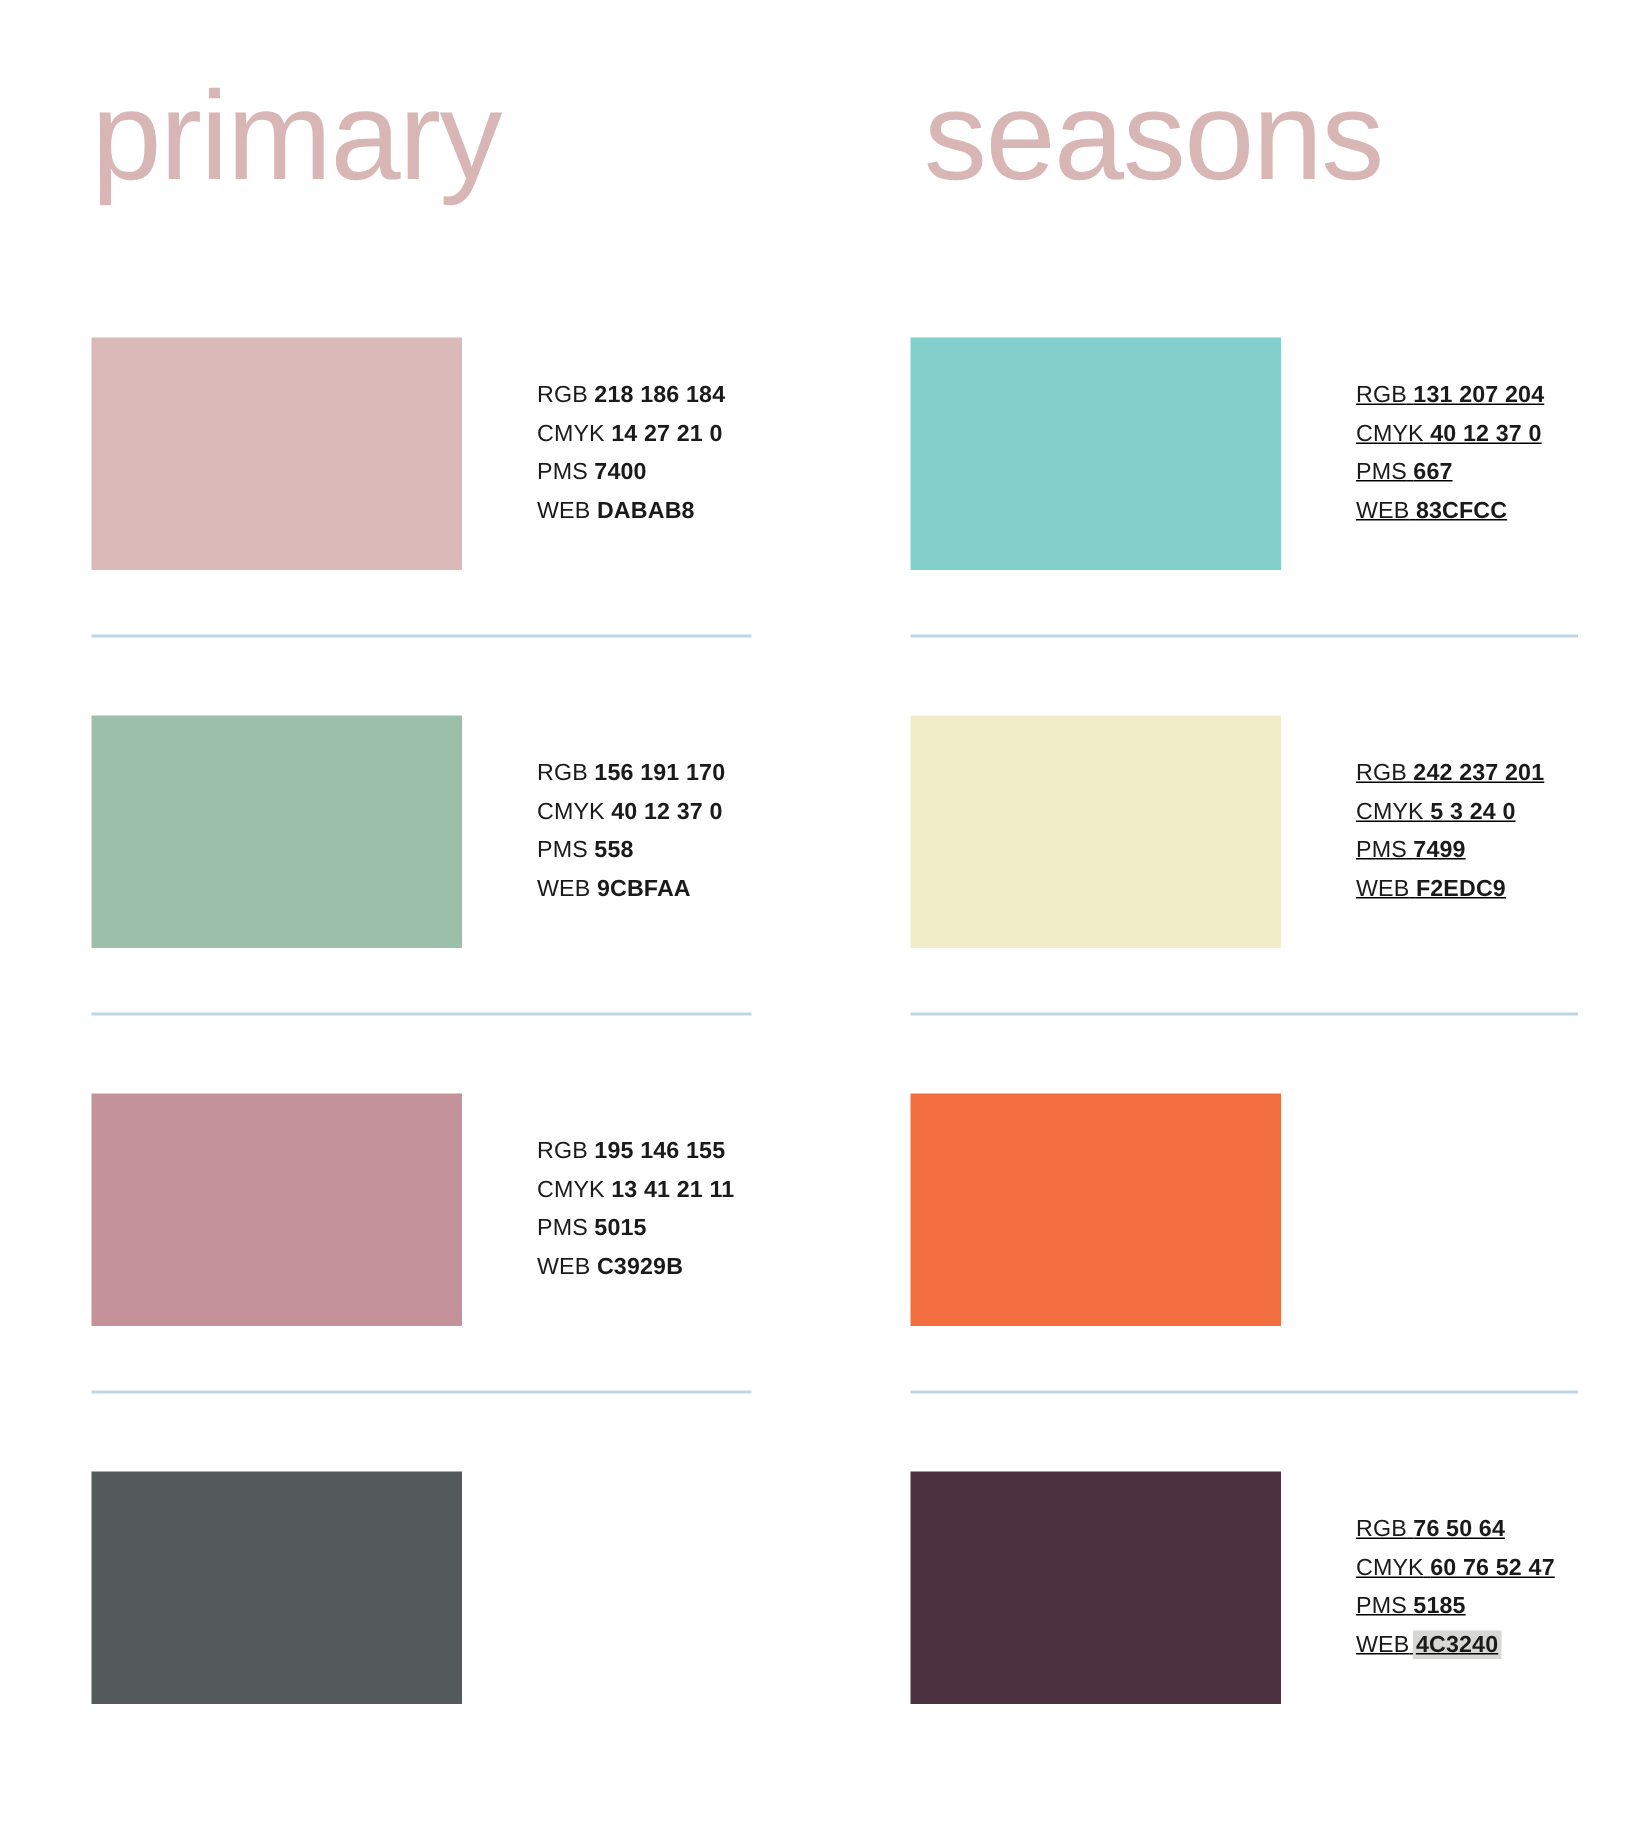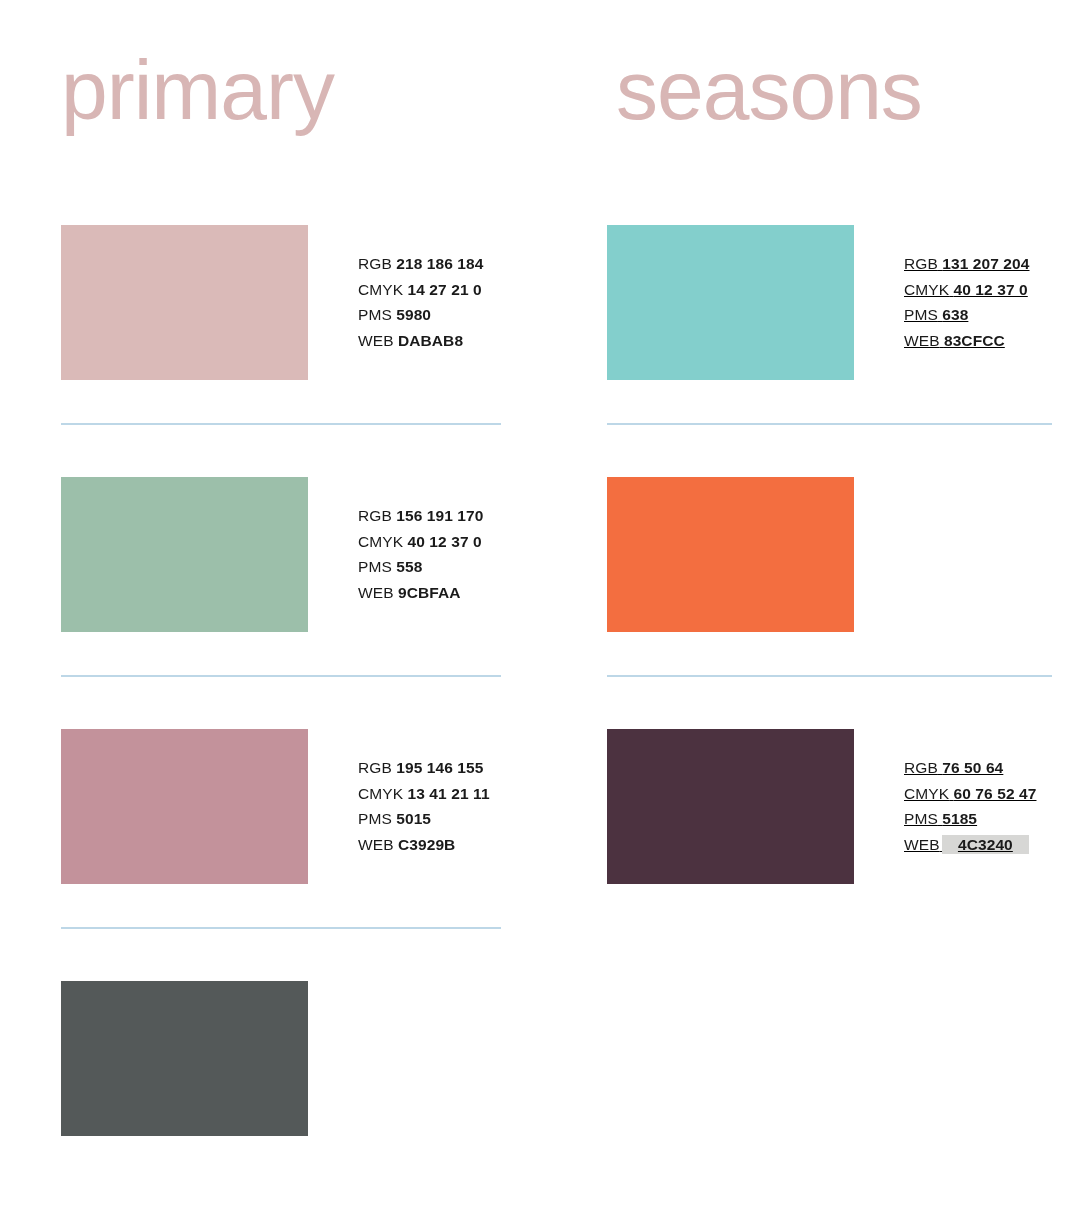--- a/index.html
+++ b/index.html
@@ -87,21 +87,21 @@
   .spec-label {
     font-weight: 400;
     letter-spacing: 0.1px;
   }
   .spec-value {
     font-weight: bold;
     letter-spacing: 0.1px;
   }
   .spec-value.selected {
     background: #d7d7d5;
-    padding: 1px 16px;
+    padding: 1px 2px;
     margin: 0 -2px;
   }
 
   .divider {
     position: absolute;
     left: 0;
     bottom: 52px;
     width: 440px;
     height: 2px;
     background: #bdd7e7;
@@ -121,21 +121,21 @@
 
   <div class="columns">
 
     <div class="column left">
       <div class="col-inner" id="col-0">
           <div class="swatch-row">
             <div class="swatch" style="background: rgb(218, 186, 184);"></div>
             <div class="specs">
               <span class="spec-line"><span class="spec-label">RGB</span> <span class="spec-value">218 186 184</span></span>
               <span class="spec-line"><span class="spec-label">CMYK</span> <span class="spec-value">14 27 21 0</span></span>
-              <span class="spec-line"><span class="spec-label">PMS</span> <span class="spec-value">5980</span></span>
+              <span class="spec-line"><span class="spec-label">PMS</span> <span class="spec-value">7400</span></span>
               <span class="spec-line"><span class="spec-label">WEB</span> <span class="spec-value">DABAB8</span></span>
             </div>
             <div class="divider"></div>
           </div>
           <div class="swatch-row">
             <div class="swatch" style="background: rgb(156, 191, 170);"></div>
             <div class="specs">
               <span class="spec-line"><span class="spec-label">RGB</span> <span class="spec-value">156 191 170</span></span>
               <span class="spec-line"><span class="spec-label">CMYK</span> <span class="spec-value">40 12 37 0</span></span>
               <span class="spec-line"><span class="spec-label">PMS</span> <span class="spec-value">558</span></span>
@@ -159,22 +159,32 @@
         </div>
     </div>
 
     <div class="column right">
       <div class="col-inner" id="col-1">
           <div class="swatch-row">
             <div class="swatch" style="background: rgb(131, 207, 204);"></div>
             <div class="specs">
               <span class="spec-line"><span class="spec-label">RGB</span> <span class="spec-value">131 207 204</span></span>
               <span class="spec-line"><span class="spec-label">CMYK</span> <span class="spec-value">40 12 37 0</span></span>
-              <span class="spec-line"><span class="spec-label">PMS</span> <span class="spec-value">638</span></span>
+              <span class="spec-line"><span class="spec-label">PMS</span> <span class="spec-value">667</span></span>
               <span class="spec-line"><span class="spec-label">WEB</span> <span class="spec-value">83CFCC</span></span>
+            </div>
+            <div class="divider"></div>
+          </div>
+          <div class="swatch-row">
+            <div class="swatch" style="background: rgb(242, 237, 201);"></div>
+            <div class="specs">
+              <span class="spec-line"><span class="spec-label">RGB</span> <span class="spec-value">242 237 201</span></span>
+              <span class="spec-line"><span class="spec-label">CMYK</span> <span class="spec-value">5 3 24 0</span></span>
+              <span class="spec-line"><span class="spec-label">PMS</span> <span class="spec-value">7499</span></span>
+              <span class="spec-line"><span class="spec-label">WEB</span> <span class="spec-value">F2EDC9</span></span>
             </div>
             <div class="divider"></div>
           </div>
           <div class="swatch-row">
             <div class="swatch" style="background: rgb(243, 110, 64);"></div>
             <div class="divider"></div>
           </div>
           <div class="swatch-row">
             <div class="swatch" style="background: rgb(76, 50, 64);"></div>
             <div class="specs">

